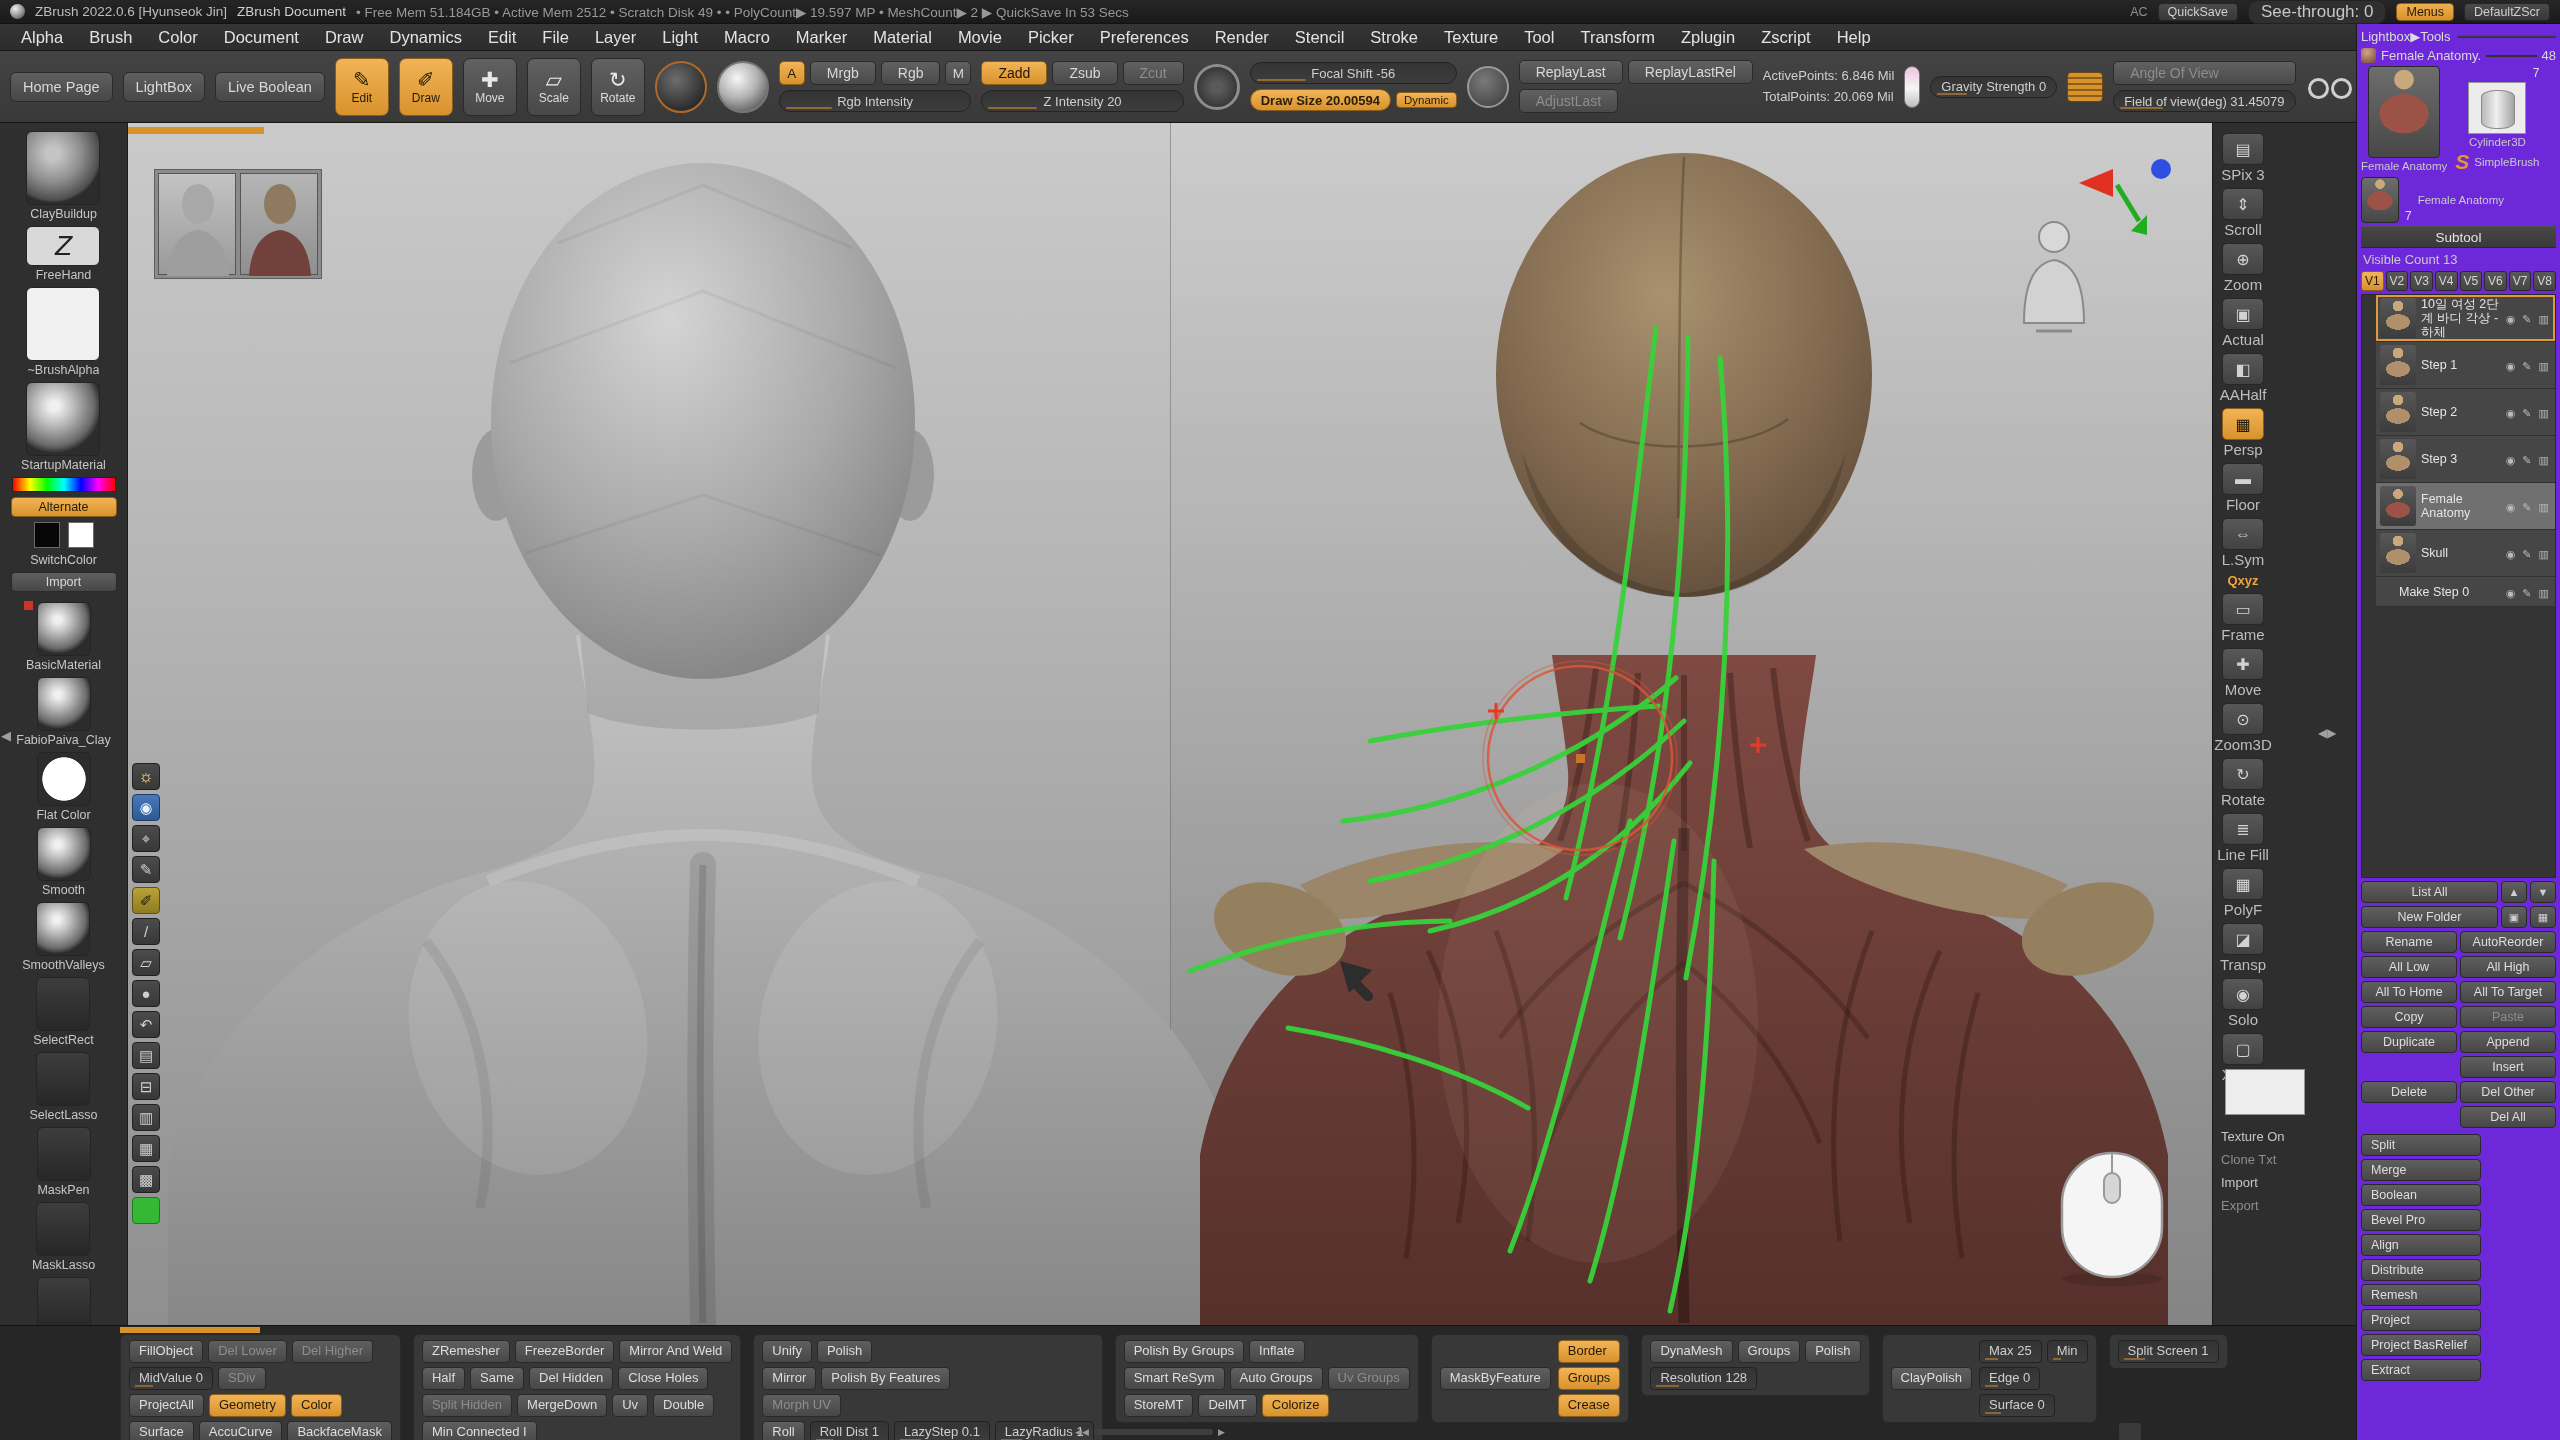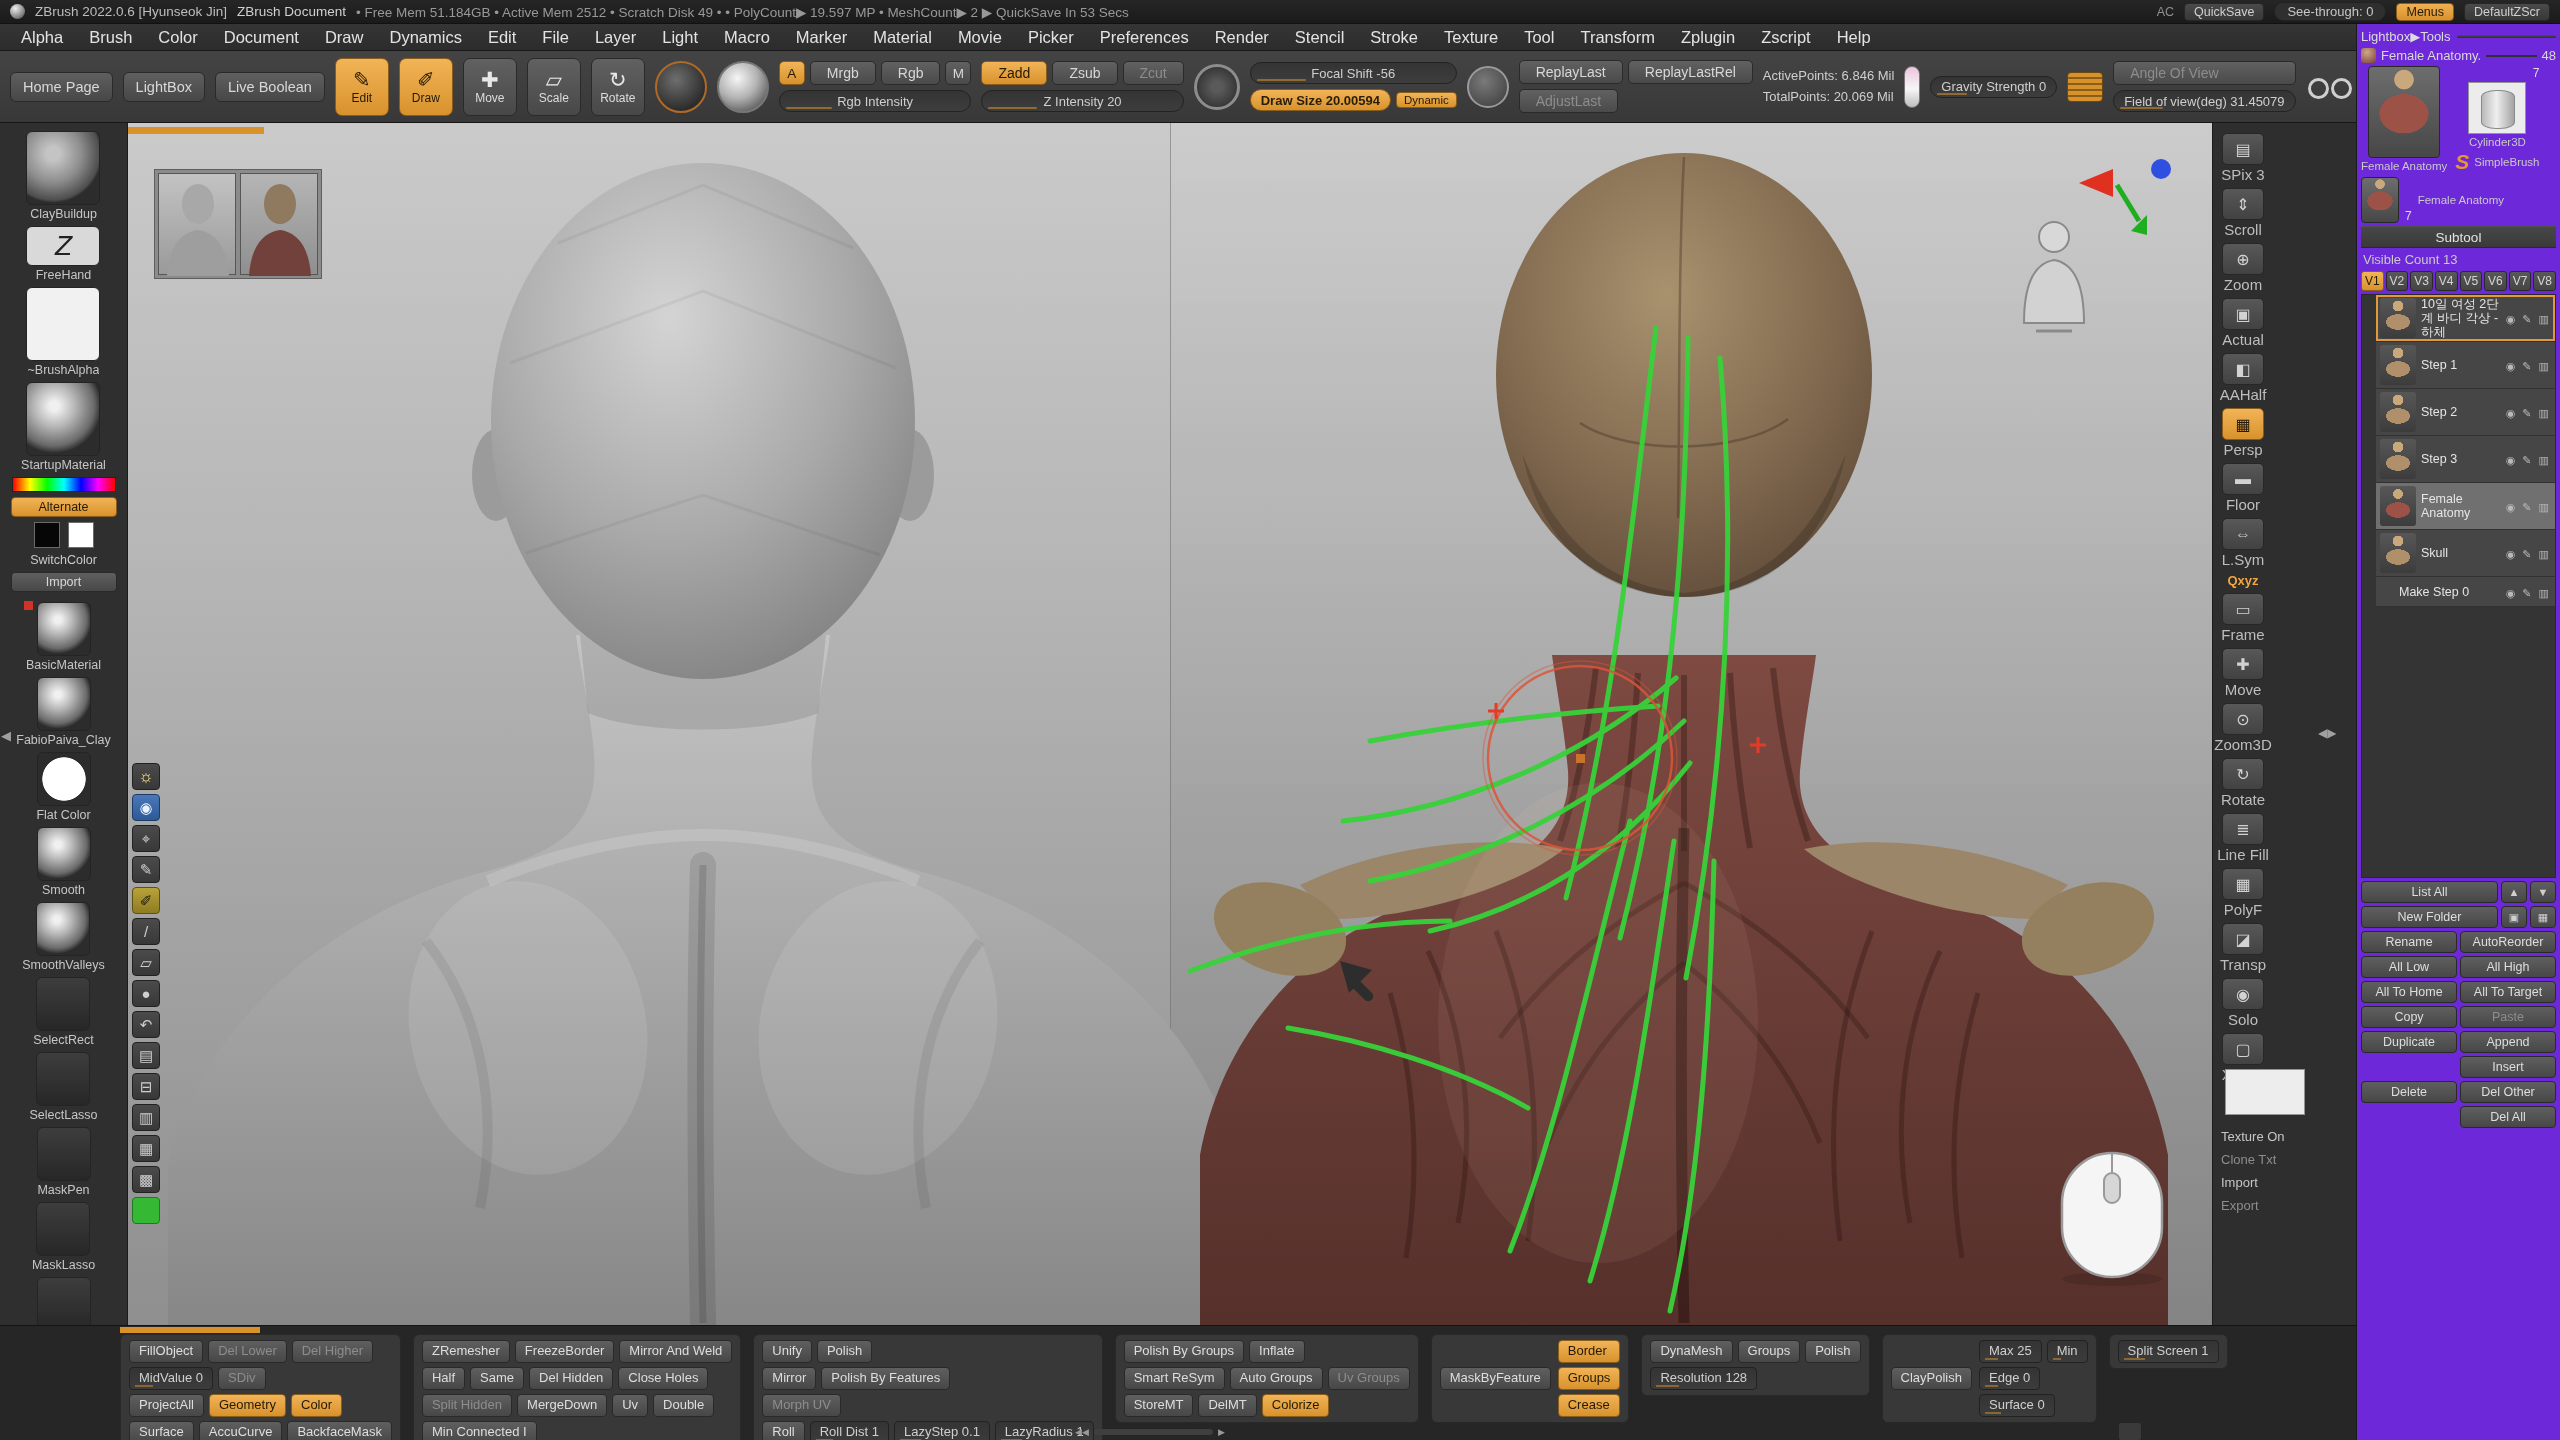--- a/index.html
+++ b/index.html
@@ -13,21 +13,21 @@
     gap:10px;padding:0 10px;font-size:13.5px;color:#bdbdbd;border-bottom:1px solid #111;}
   .tb-logo{width:15px;height:15px;border-radius:50%;flex:0 0 auto;
     background:radial-gradient(circle at 35% 30%,#eee,#888 60%,#3a3a3a);}
   .title-doc{color:#d0d0d0;}
   .title-stats{color:#989898;white-space:nowrap;overflow:hidden;}
   .tt-right{margin-left:auto;display:flex;align-items:center;gap:10px;flex:0 0 auto;}
   .tt-label{color:#8f8f8f;font-size:12.5px;}
   .tt-btn{background:linear-gradient(#4a4a4a,#383838);border:1px solid #262626;border-radius:4px;
     padding:1px 9px;font-size:12.5px;color:#cfcfcf;white-space:nowrap;}
   .tt-btn.accent{background:linear-gradient(#f0b050,#d8922c);color:#241a08;border-color:#8a5d1a;}
-  .tt-slider{background:#2f2f2f;border:1px solid #222;border-radius:9px;padding:1px 12px;font-size:13px;color:#c6c6c6;}
+  .tt-slider{background:#2f2f2f;border:1px solid #222;border-radius:9px;padding:1px 12px;font-size:17px;color:#c6c6c6;}
 
   
   #menubar{position:absolute;left:0;top:24px;width:2560px;height:27px;
     background:linear-gradient(#353535,#2c2c2c);border-bottom:1px solid #191919;
     display:flex;align-items:center;padding:0 8px;}
   .menu-item{padding:2px 13px;font-size:16.5px;color:#e3e3e3;border-radius:4px;cursor:pointer;white-space:nowrap;}
 
   
   #toolbar{position:absolute;left:0;top:51px;width:2560px;height:72px;
     background:linear-gradient(#444,#383838);border-bottom:1px solid #161616;
@@ -863,20 +863,33 @@
           <span class="rp-btn half">Delete</span>
           <span class="rp-btn half">Del Other</span>
         </div>
 
         <div class="rp-pair">
           <span class="rp-btn half empty"></span>
           <span class="rp-btn half">Del All</span>
         </div>
       </div>
 
+    <div class="rp-stack">
+
+    <div class="rp-btn stackbtn">Split</div>
+        <div class="rp-btn stackbtn">Merge</div>
+        <div class="rp-btn stackbtn">Boolean</div>
+        <div class="rp-btn stackbtn">Bevel Pro</div>
+        <div class="rp-btn stackbtn">Align</div>
+        <div class="rp-btn stackbtn">Distribute</div>
+        <div class="rp-btn stackbtn">Remesh</div>
+        <div class="rp-btn stackbtn">Project</div>
+        <div class="rp-btn stackbtn">Project BasRelief</div>
+        <div class="rp-btn stackbtn">Extract</div>
+      </div>
   </aside>
 
   <footer id="bottom-panel">
     <div class="bp-accentbar"></div>
     <div class="bp-groups">
       <div class="bp-group">
         <div class="bp-row">
             <span class="bp-btn">FillObject</span>
             <span class="bp-btn disabled">Del Lower</span>
             <span class="bp-btn disabled">Del Higher</span>

